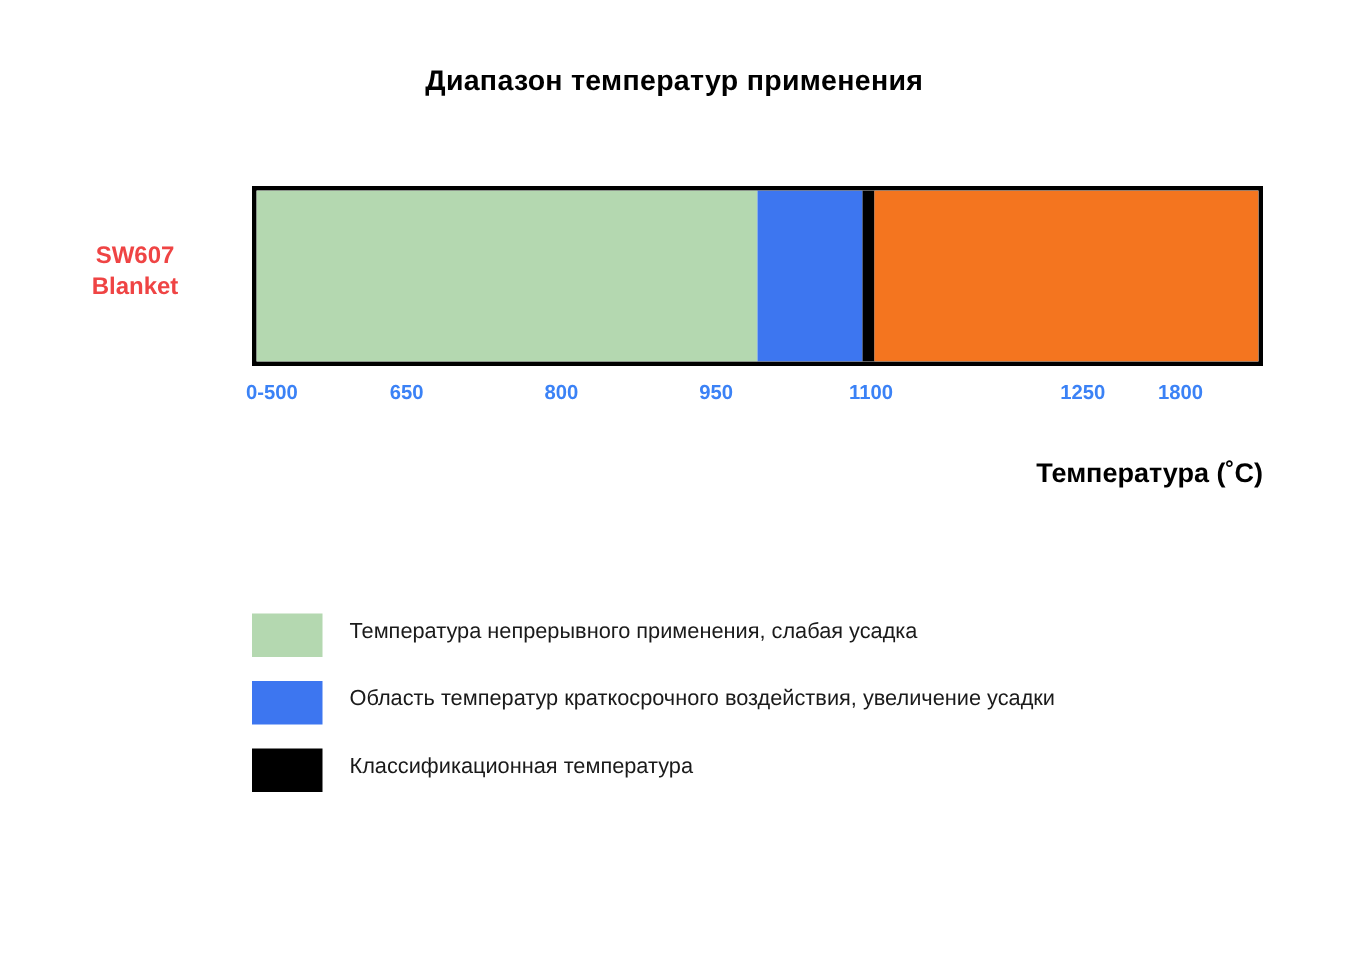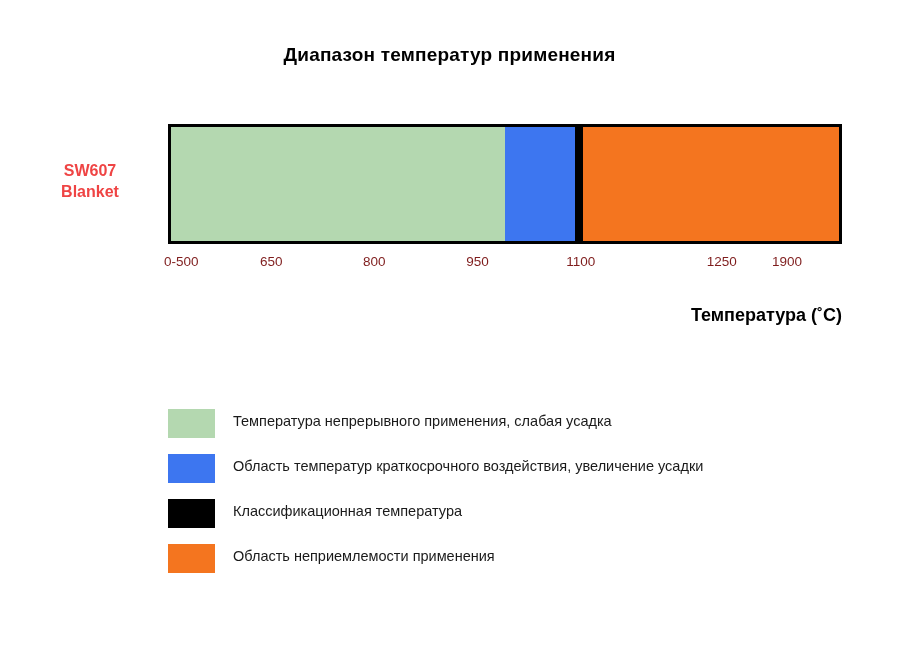--- a/index.html
+++ b/index.html
@@ -67,22 +67,23 @@
     font-weight: bold;
     line-height: 21px;
     color: #ef4444;
   }
 
   
   .tick-label {
     position: absolute;
     top: 254px;
     font-size: 13.5px;
-    color: #7f1d1d;
+    color: #3b82f6;
     white-space: nowrap;
+    font-weight: bold;
   }
 
   .axis-title {
     position: absolute;
     left: 168px;
     top: 305px;
     width: 674px;
     text-align: right;
     font-size: 18px;
     font-weight: bold;
@@ -136,37 +137,33 @@
     <div class="seg" id="seg-3" style="left: 61.7347%; width: 38.2653%; background: rgb(244, 117, 31);"></div>
   </div>
 
   <div id="ticks">
       <div class="tick-label" style="left: 164px;">0-500</div>
       <div class="tick-label" style="left: 271.163px; transform: translateX(-50%); text-align: center;">650</div>
       <div class="tick-label" style="left: 374.327px; transform: translateX(-50%);">800</div>
       <div class="tick-label" style="left: 477.49px; transform: translateX(-50%);">950</div>
       <div class="tick-label" style="left: 580.653px; transform: translateX(-50%);">1100</div>
       <div class="tick-label" style="left: 683.816px; transform: translateX(-50%); margin-left: 38px;">1250</div>
-      <div class="tick-label" style="left: 786.98px; transform: translateX(-50%);">1900</div>
+      <div class="tick-label" style="left: 786.98px; transform: translateX(-50%);">1800</div>
     </div>
 
   <div class="axis-title">Температура (˚C)</div>
 
   <div class="legend" id="legend">
       <div class="legend-row">
         <div class="legend-swatch" style="background: rgb(180, 216, 176);"></div>
         <div class="legend-text">Температура непрерывного применения, слабая усадка</div>
       </div>
       <div class="legend-row">
         <div class="legend-swatch" style="background: rgb(61, 118, 240);"></div>
         <div class="legend-text">Область температур краткосрочного воздействия, увеличение усадки</div>
       </div>
       <div class="legend-row">
         <div class="legend-swatch" style="background: rgb(0, 0, 0);"></div>
         <div class="legend-text">Классификационная температура</div>
       </div>
-      <div class="legend-row">
-        <div class="legend-swatch" style="background: rgb(244, 117, 31);"></div>
-        <div class="legend-text">Область неприемлемости применения</div>
-      </div>
     </div>
 
 </div>
 
 </body></html>

